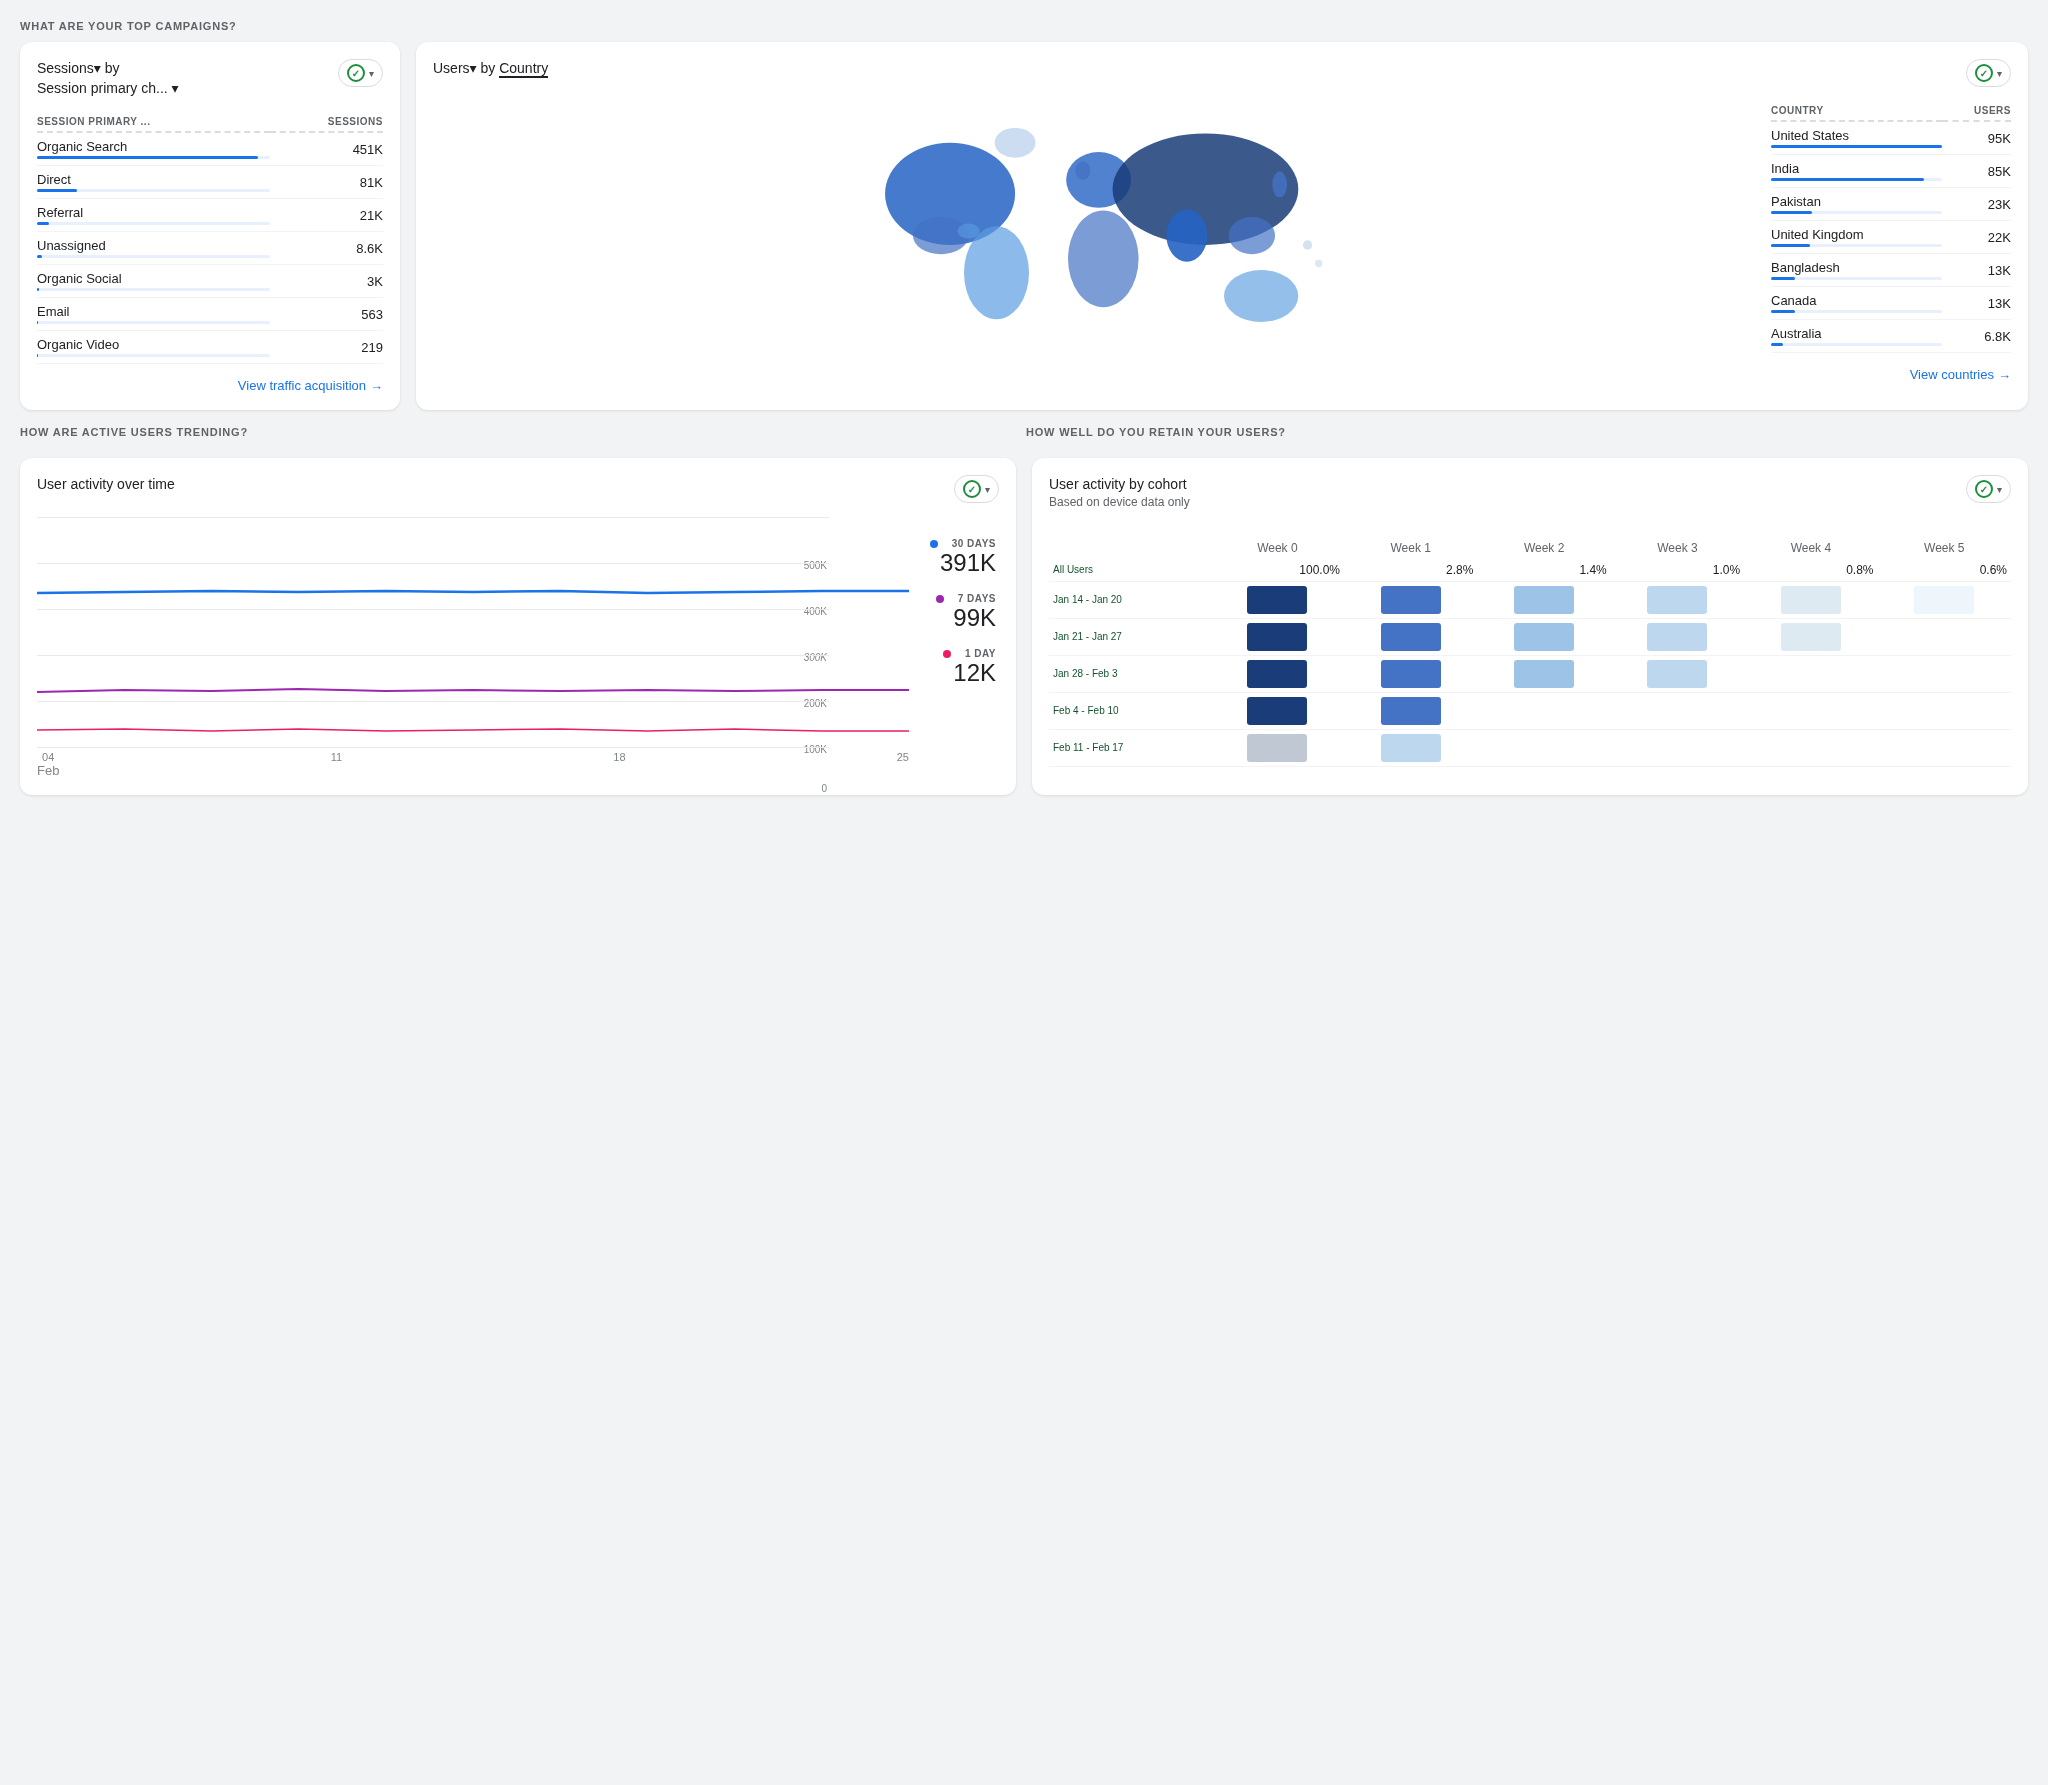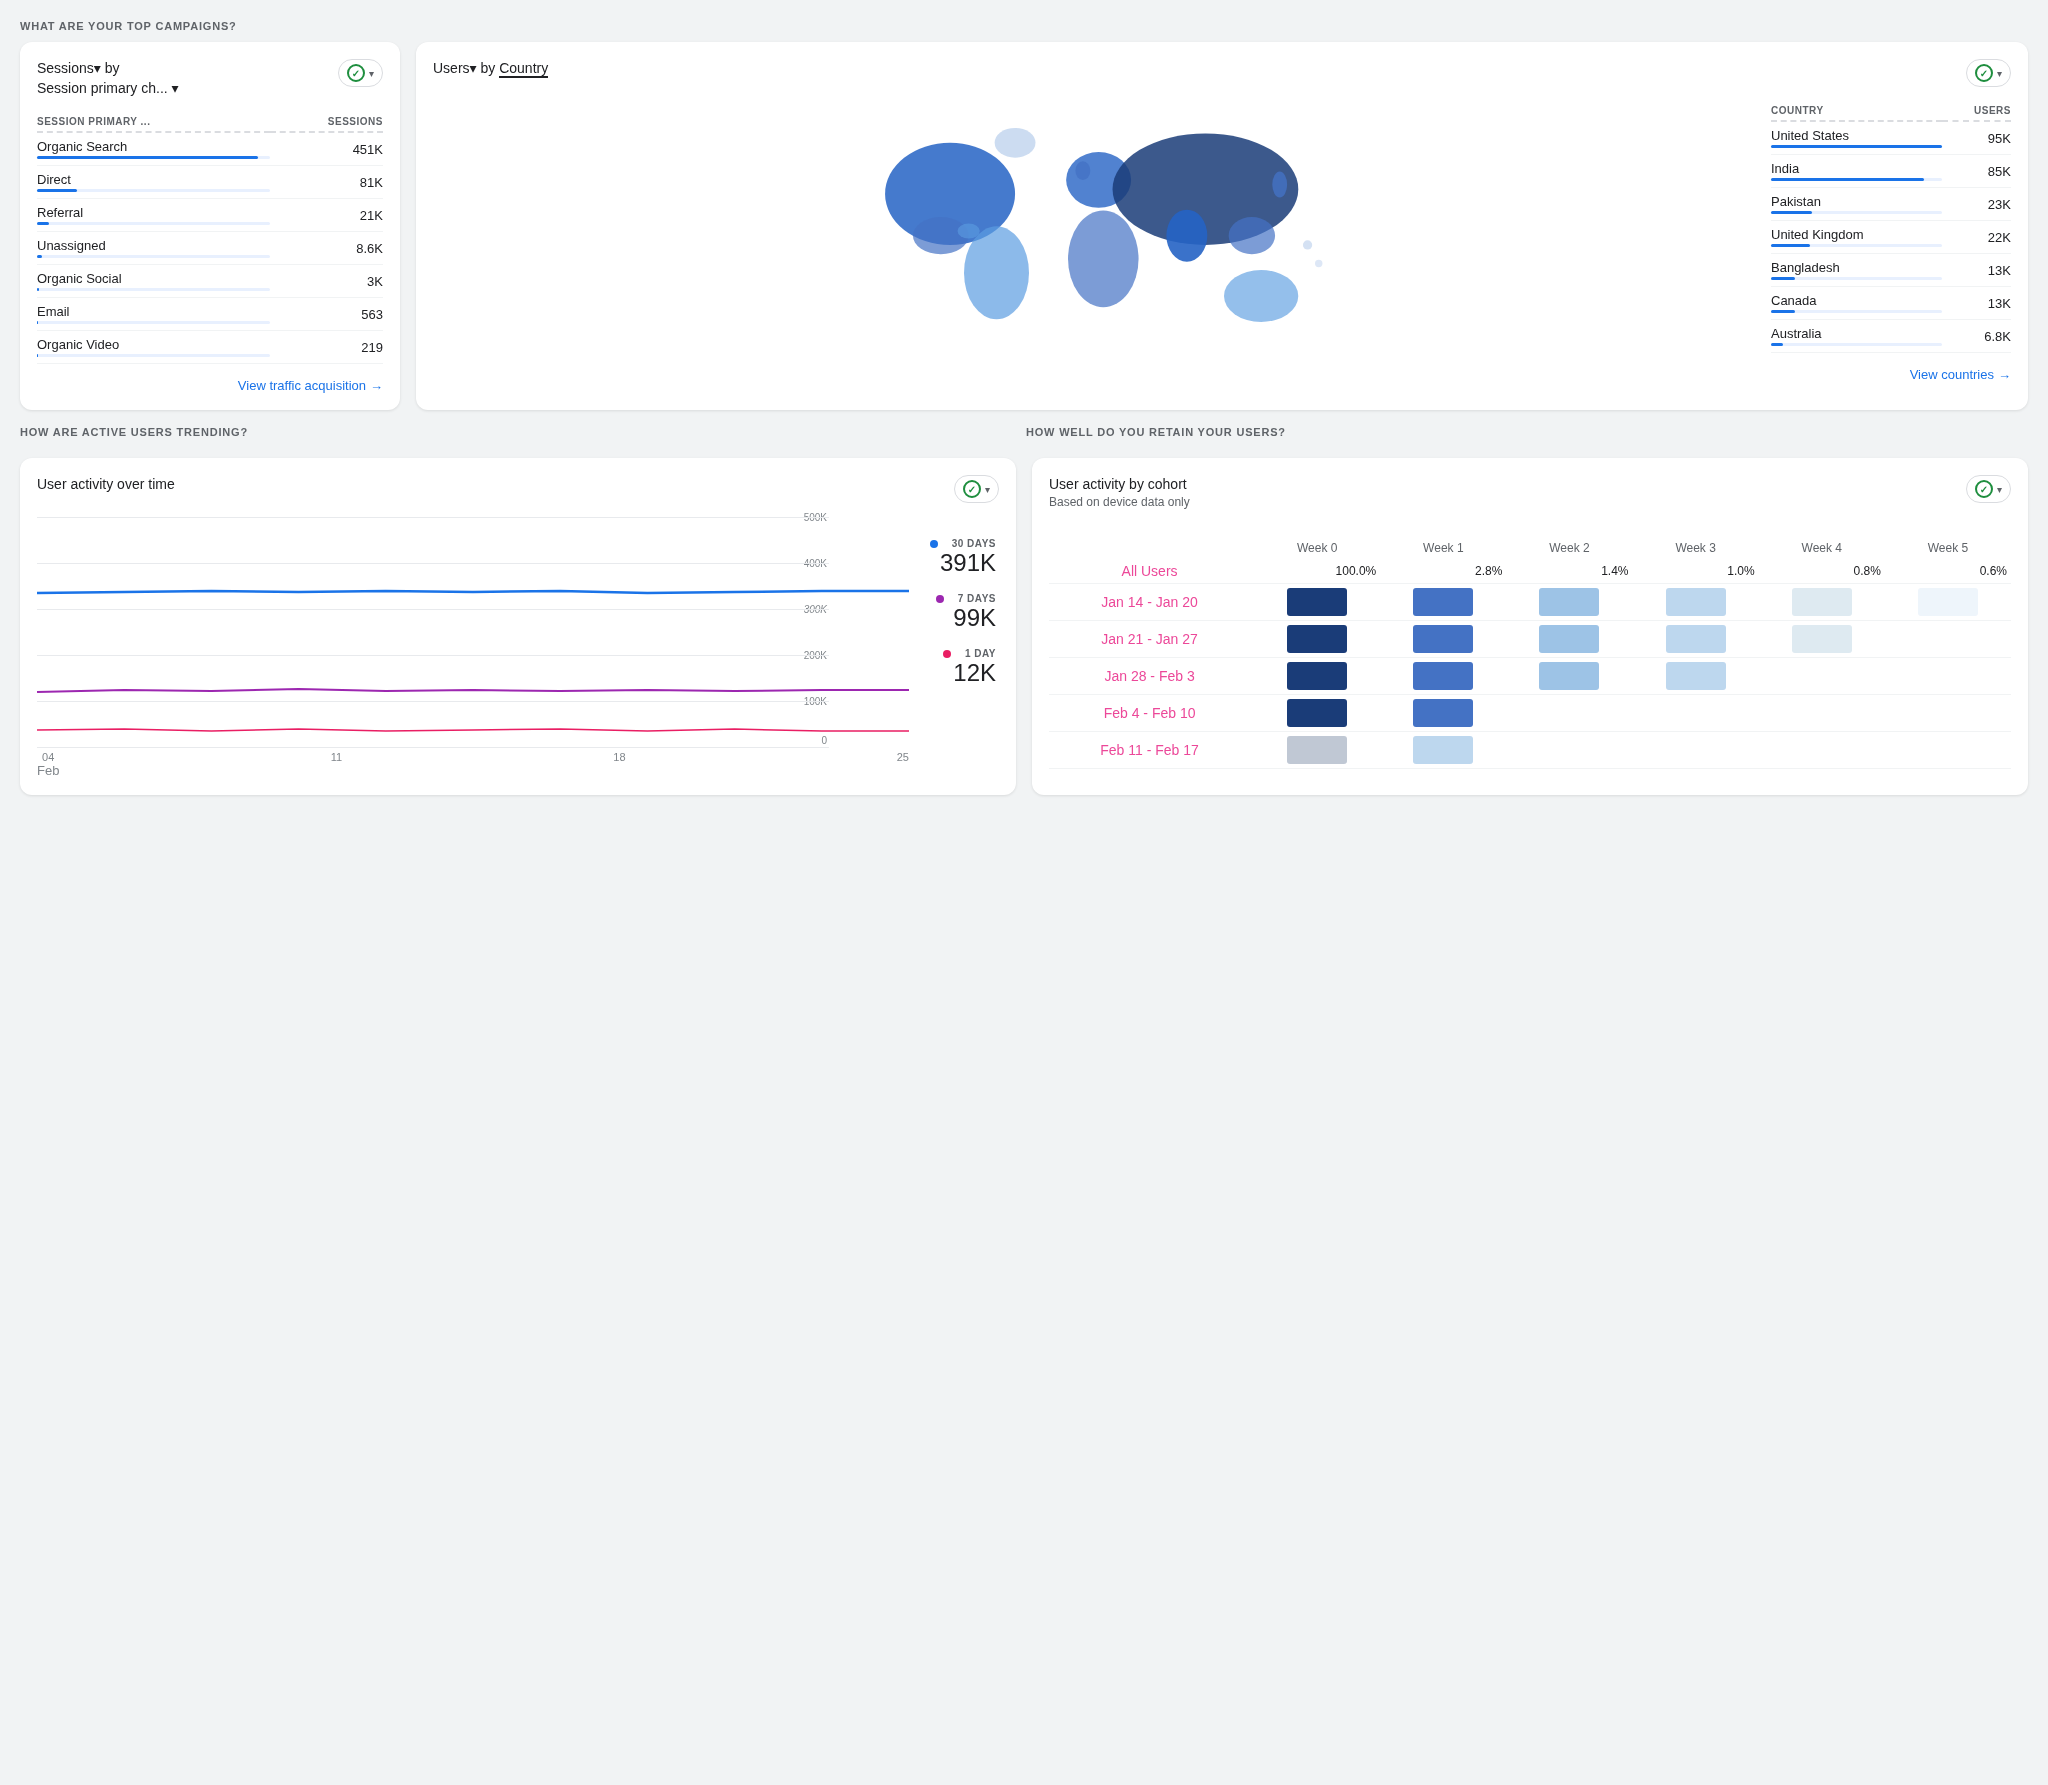--- a/index.html
+++ b/index.html
@@ -186,25 +186,24 @@
       text-align: center;
       padding: 4px 6px;
     }
     .cohort-table th.left { text-align: left; }
     .cohort-table td {
       padding: 4px 4px;
       font-size: 12px;
       border-bottom: 1px solid #f1f3f4;
     }
     .cohort-table td.label {
-      font-size: 14px;
-      color: #ec4899;
+      font-size: 10px;
+      color: #14532d;
       padding-right: 8px;
       white-space: nowrap;
-      text-align: center;
     }
     .cohort-table td.pct {
       text-align: right;
       font-size: 12px;
       color: #202124;
     }
     .cohort-cell {
       width: 60px;
       height: 28px;
       border-radius: 3px;
@@ -220,20 +219,21 @@
       border-top: 1px solid #e8eaed;
       font-size: 10px;
       color: #80868b;
     }
     .y-label {
       position: absolute;
       right: 82px;
       font-size: 10px;
       color: #80868b;
       transform: translateY(-50%);
+      margin-top: 48px;
     }
   </style>
 </head>
 <body>
 
 <div class="section-title">WHAT ARE YOUR TOP CAMPAIGNS?</div>
 <div class="top-row">
 
   <div class="card">
     <div class="card-header">

